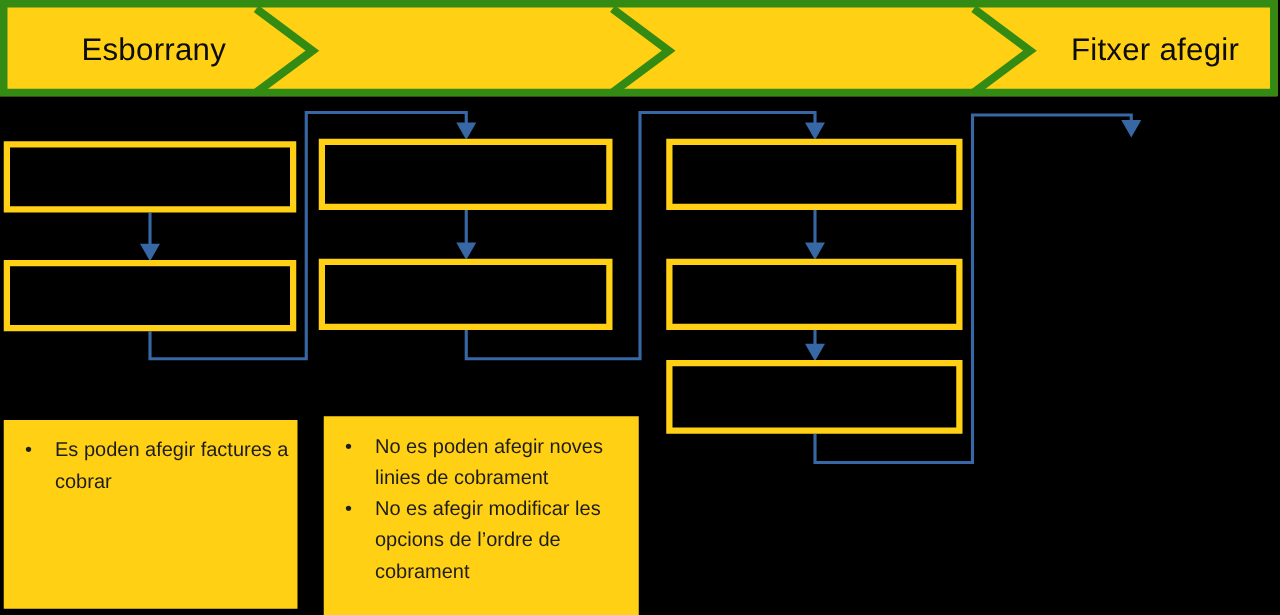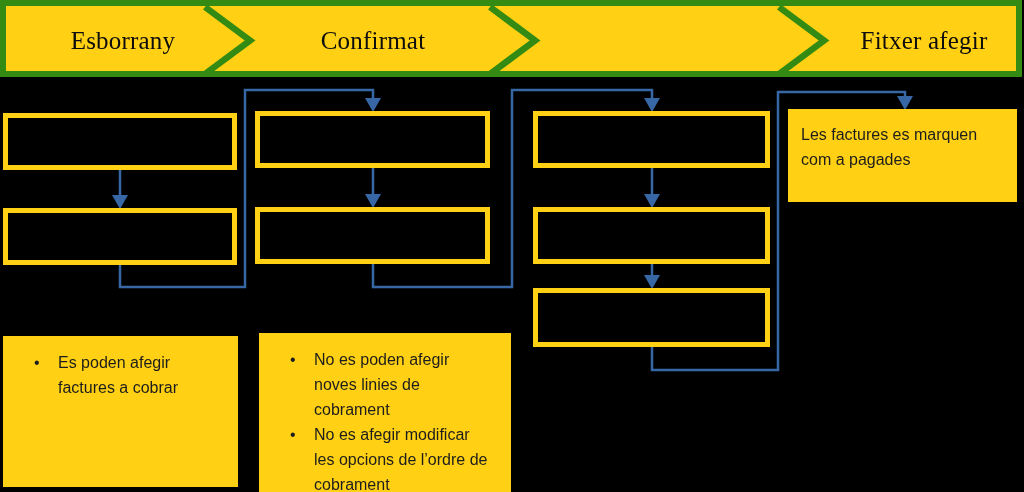--- a/index.html
+++ b/index.html
@@ -17,21 +17,21 @@
   }
   
   .stage-bar{
     position:absolute;left:0;top:2;width:1022px;height:77px;
     background:var(--yellow);border:6px solid var(--green);
     box-sizing:border-box;
   }
   .stage-label{
     position:absolute;top:2px;height:77px;
     display:flex;align-items:center;justify-content:center;
-    font-size:25px;font-weight:500;color:#0d0d0d;letter-spacing:.2px;font-family:Liberation Serif, serif;
+    font-size:25px;font-weight:500;color:#0d0d0d;letter-spacing:.2px;
   }
   .sl1{left:8px;width:230px;}
   .sl2{left:258px;width:230px;}
   .sl3{left:543px;width:234px;}
   .sl4{left:828px;width:192px;}
   
   .overlay{position:absolute;left:0;top:0;width:1024px;height:492px;}
   
   .step-box{
     position:absolute;background:#000;border:5px solid var(--yellow);
@@ -45,21 +45,21 @@
   .b32{left:533px;top:207px;width:237px;height:57px;}
   .b33{left:533px;top:288px;width:237px;height:59px;}
   
   .note{
     position:absolute;background:var(--yellow);color:var(--text-dark);
     box-sizing:border-box;font-size:16px;line-height:25px;font-weight:500;
   }
   .note-paid{left:788px;top:109px;width:229px;height:93px;padding:13px 8px 0 13px;}
   .note-left{left:3px;top:336px;width:235px;height:151px;}
   .note-mid{left:259px;top:333px;width:252px;height:188px;}
-  ul.bullets{margin:14px;padding:0 6px 0 12px;list-style:none;}
+  ul.bullets{margin:0;padding:12px 6px 0 12px;list-style:none;}
   ul.bullets li{
     position:relative;padding-left:29px;margin:0;
     font-size:16px;line-height:25px;color:var(--text-dark);font-weight:500;
   }
   ul.bullets li::before{
     content:"\2022";position:absolute;left:5px;top:0;
   }
 </style>
 </head>
 <body>
@@ -91,32 +91,30 @@
       <path d="M365 194 L381 194 L373 208 Z"></path>
       <path d="M644 194 L660 194 L652 208 Z"></path>
       <path d="M644 275 L660 275 L652 289 Z"></path>
       <path d="M365 98 L381 98 L373 112 Z"></path>
       <path d="M644 98 L660 98 L652 112 Z"></path>
       <path d="M897 96 L913 96 L905 110 Z"></path>
     </g>
   </svg>
 
   <div class="stage-label sl1">Esborrany</div>
-  <div class="stage-label sl2">Confirmat</div>
   <div class="stage-label sl4">Fitxer afegir</div>
 
   <div class="step-box b11"></div>
   <div class="step-box b12"></div>
   <div class="step-box b21"></div>
   <div class="step-box b22"></div>
   <div class="step-box b31"></div>
   <div class="step-box b32"></div>
   <div class="step-box b33"></div>
 
-  <div class="note note-paid">Les factures es marquen com a pagades</div>
 
   <div class="note note-left">
     <ul class="bullets">
         <li>Es poden afegir factures a cobrar</li>
       </ul>
   </div>
 
   <div class="note note-mid">
     <ul class="bullets">
         <li>No es poden afegir noves linies de cobrament</li>

